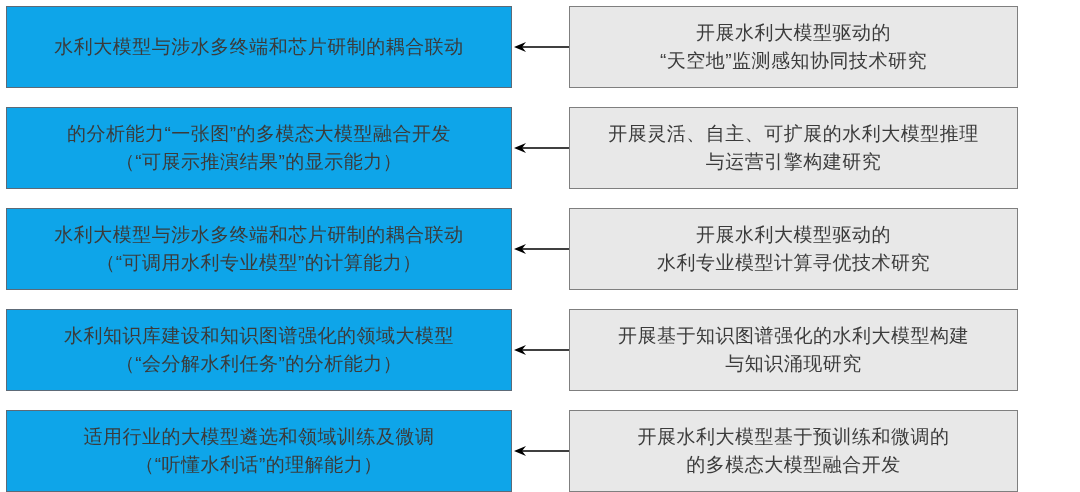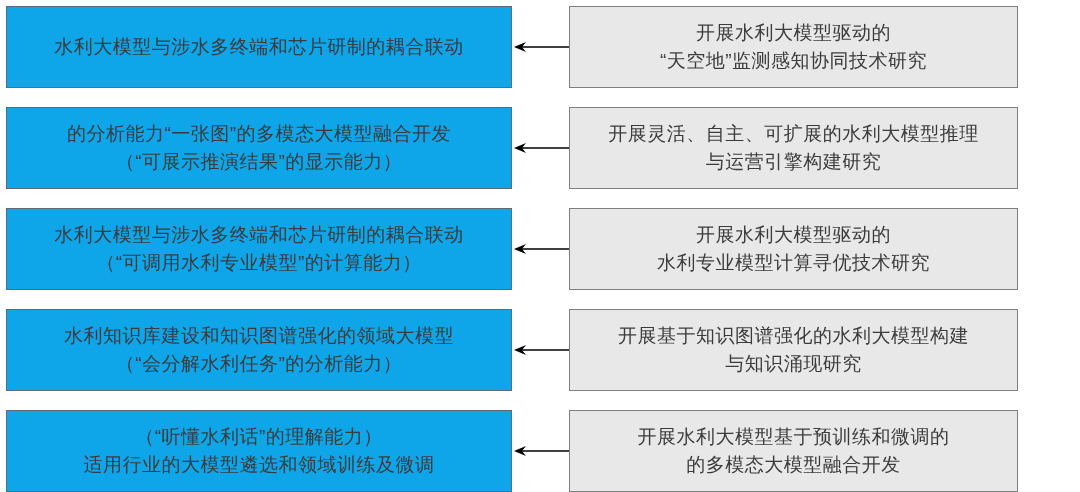--- a/index.html
+++ b/index.html
@@ -124,22 +124,22 @@
       </svg>
     </div>
     <div class="box right">
       <span>开展基于知识图谱强化的水利大模型构建</span>
       <span>与知识涌现研究</span>
     </div>
   </div>
 
   <div class="row">
     <div class="box left">
+      <span>适用行业的大模型遴选和领域训练及微调</span>
       <span>（“听懂水利话”的理解能力）</span>
-      <span>适用行业的大模型遴选和领域训练及微调</span>
     </div>
     <div class="arrow-cell">
       <svg width="57" height="14" viewBox="0 0 57 14">
         <line x1="10" y1="7" x2="57" y2="7" stroke="#000000" stroke-width="1.6"></line>
         <path d="M2,7 L14,2 L10,7 L14,12 Z" fill="#000000"></path>
       </svg>
     </div>
     <div class="box right">
       <span>开展水利大模型基于预训练和微调的</span>
       <span>的多模态大模型融合开发</span>

